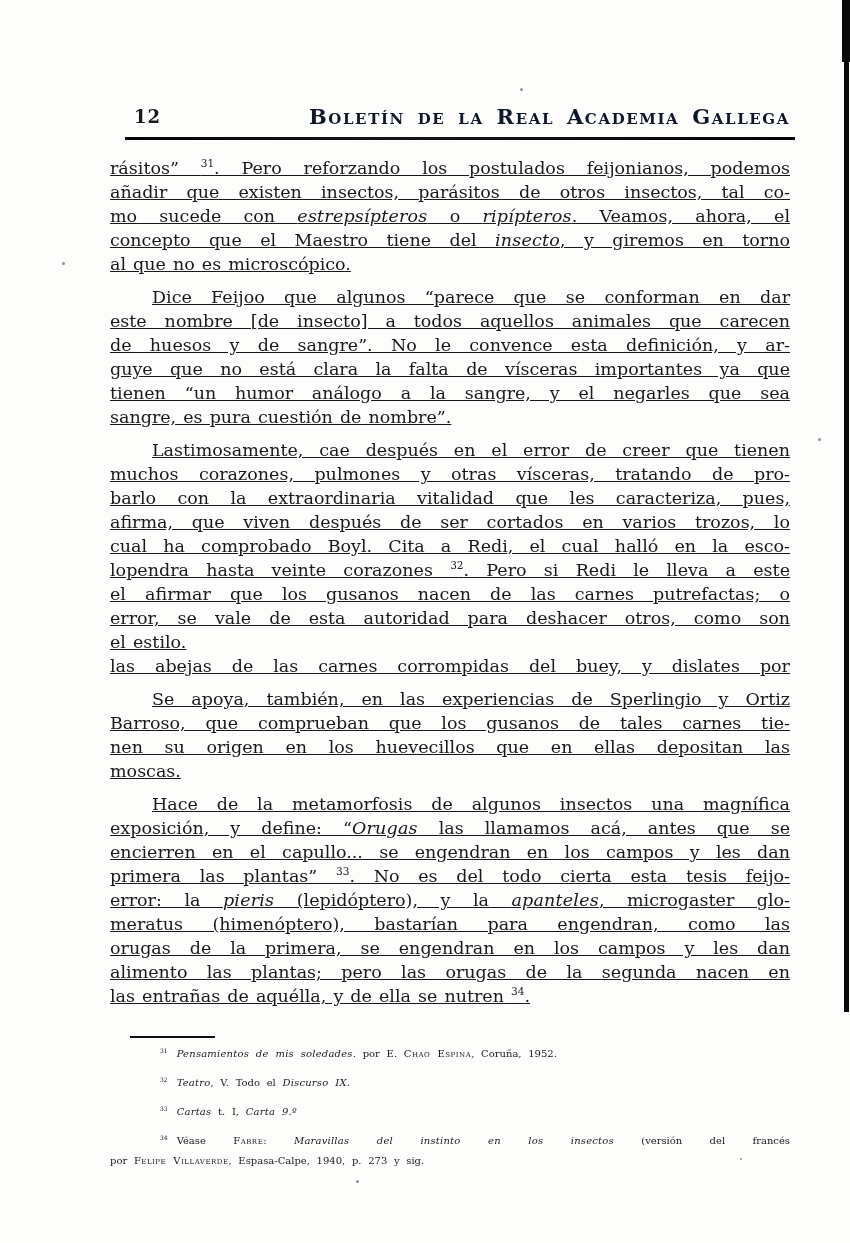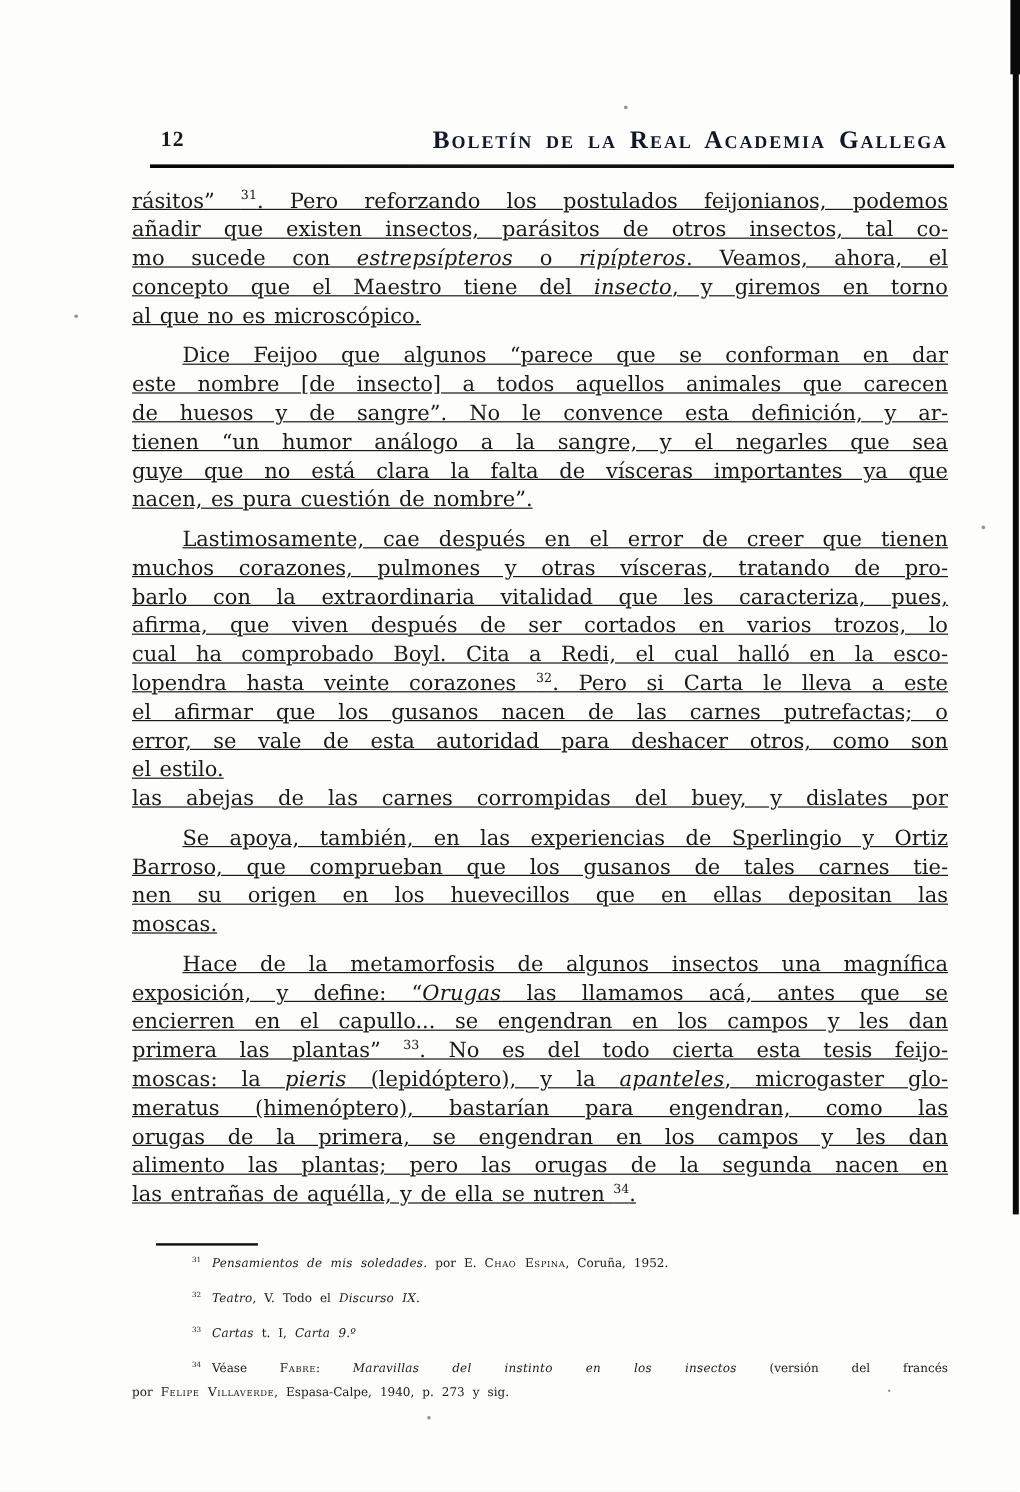--- a/index.html
+++ b/index.html
@@ -11,21 +11,21 @@
     background: #fdfdfc;
     color: #191919;
     overflow: hidden;
   }
   
   .scan-edge { position: absolute; right: 1px; top: 0; width: 5px; height: 1012px; background: #0a0a0a; }
   .scan-edge-top { position: absolute; right: 0; top: 0; width: 8px; height: 62px; background: #0a0a0a; }
   .speck { position: absolute; background: #3a3a3a; border-radius: 50%; opacity: .55; }
 
   
-  .header { position: absolute; top: 104px; left: 110px; width: 680px; height: 28px; font-family: Liberation Serif, serif; }
+  .header { position: absolute; top: 104px; left: 110px; width: 680px; height: 28px; }
   .page-number {
     position: absolute; left: 24px; top: 2px;
     font-size: 18px; font-weight: bold; letter-spacing: 1px;
   }
   .running-title {
     display: block; text-align: right;
     font-variant: small-caps; font-weight: 600;
     font-size: 21px; letter-spacing: 1.6px; word-spacing: 4px;
     color: #0f172a;
   }
@@ -84,48 +84,48 @@
         <div class="line jfull"><span>rásitos” </span><sup>31</sup><span>. Pero reforzando los postulados feijonianos, podemos</span></div>
         <div class="line jfull"><span>añadir que existen insectos, parásitos de otros insectos, tal co-</span></div>
         <div class="line jfull"><span>mo sucede con </span><i>estrepsípteros</i><span> o </span><i>ripípteros</i><span>. Veamos, ahora, el</span></div>
         <div class="line jfull"><span>concepto que el Maestro tiene del </span><i>insecto</i><span>, y giremos en torno</span></div>
         <div class="line"><span>al que no es microscópico.</span></div>
       </div>
       <div class="para">
         <div class="line jfull ind"><span>Dice Feijoo que algunos “parece que se conforman en dar</span></div>
         <div class="line jfull"><span>este nombre [de insecto] a todos aquellos animales que carecen</span></div>
         <div class="line jfull"><span>de huesos y de sangre”. No le convence esta definición, y ar-</span></div>
+        <div class="line jfull"><span>guye que no está clara la falta de vísceras importantes ya que</span></div>
         <div class="line jfull"><span>tienen “un humor análogo a la sangre, y el negarles que sea</span></div>
-        <div class="line jfull"><span>guye que no está clara la falta de vísceras importantes ya que</span></div>
-        <div class="line"><span>nacen, es pura cuestión de nombre”.</span></div>
+        <div class="line"><span>sangre, es pura cuestión de nombre”.</span></div>
       </div>
       <div class="para">
         <div class="line jfull ind"><span>Lastimosamente, cae después en el error de creer que tienen</span></div>
         <div class="line jfull"><span>muchos corazones, pulmones y otras vísceras, tratando de pro-</span></div>
         <div class="line jfull"><span>barlo con la extraordinaria vitalidad que les caracteriza, pues,</span></div>
         <div class="line jfull"><span>afirma, que viven después de ser cortados en varios trozos, lo</span></div>
         <div class="line jfull"><span>cual ha comprobado Boyl. Cita a Redi, el cual halló en la esco-</span></div>
-        <div class="line jfull"><span>lopendra hasta veinte corazones </span><sup>32</sup><span>. Pero si Carta le lleva a este</span></div>
+        <div class="line jfull"><span>lopendra hasta veinte corazones </span><sup>32</sup><span>. Pero si Redi le lleva a este</span></div>
         <div class="line jfull"><span>el afirmar que los gusanos nacen de las carnes putrefactas; o</span></div>
         <div class="line jfull"><span>error, se vale de esta autoridad para deshacer otros, como son</span></div>
         <div class="line"><span>el estilo.</span></div>
         <div class="line jfull"><span>las abejas de las carnes corrompidas del buey, y dislates por</span></div>
       </div>
       <div class="para">
         <div class="line jfull ind"><span>Se apoya, también, en las experiencias de Sperlingio y Ortiz</span></div>
         <div class="line jfull"><span>Barroso, que comprueban que los gusanos de tales carnes tie-</span></div>
         <div class="line jfull"><span>nen su origen en los huevecillos que en ellas depositan las</span></div>
         <div class="line"><span>moscas.</span></div>
       </div>
       <div class="para">
         <div class="line jfull ind"><span>Hace de la metamorfosis de algunos insectos una magnífica</span></div>
         <div class="line jfull"><span>exposición, y define: “</span><i>Orugas</i><span> las llamamos acá, antes que se</span></div>
         <div class="line jfull"><span>encierren en el capullo... se engendran en los campos y les dan</span></div>
         <div class="line jfull"><span>primera las plantas” </span><sup>33</sup><span>. No es del todo cierta esta tesis feijo-</span></div>
-        <div class="line jfull"><span>moscas: la </span><i>pieris</i><span> (lepidóptero), y la </span><i>apanteles</i><span>, microgaster glo-</span></div>
+        <div class="line jfull"><span>error: la </span><i>pieris</i><span> (lepidóptero), y la </span><i>apanteles</i><span>, microgaster glo-</span></div>
         <div class="line jfull"><span>meratus (himenóptero), bastarían para engendran, como las</span></div>
         <div class="line jfull"><span>orugas de la primera, se engendran en los campos y les dan</span></div>
         <div class="line jfull"><span>alimento las plantas; pero las orugas de la segunda nacen en</span></div>
         <div class="line"><span>las entrañas de aquélla, y de ella se nutren </span><sup>34</sup><span>.</span></div>
       </div>
     </div>
 
   <div class="footnote-rule"></div>
 
   <div class="footnotes">

